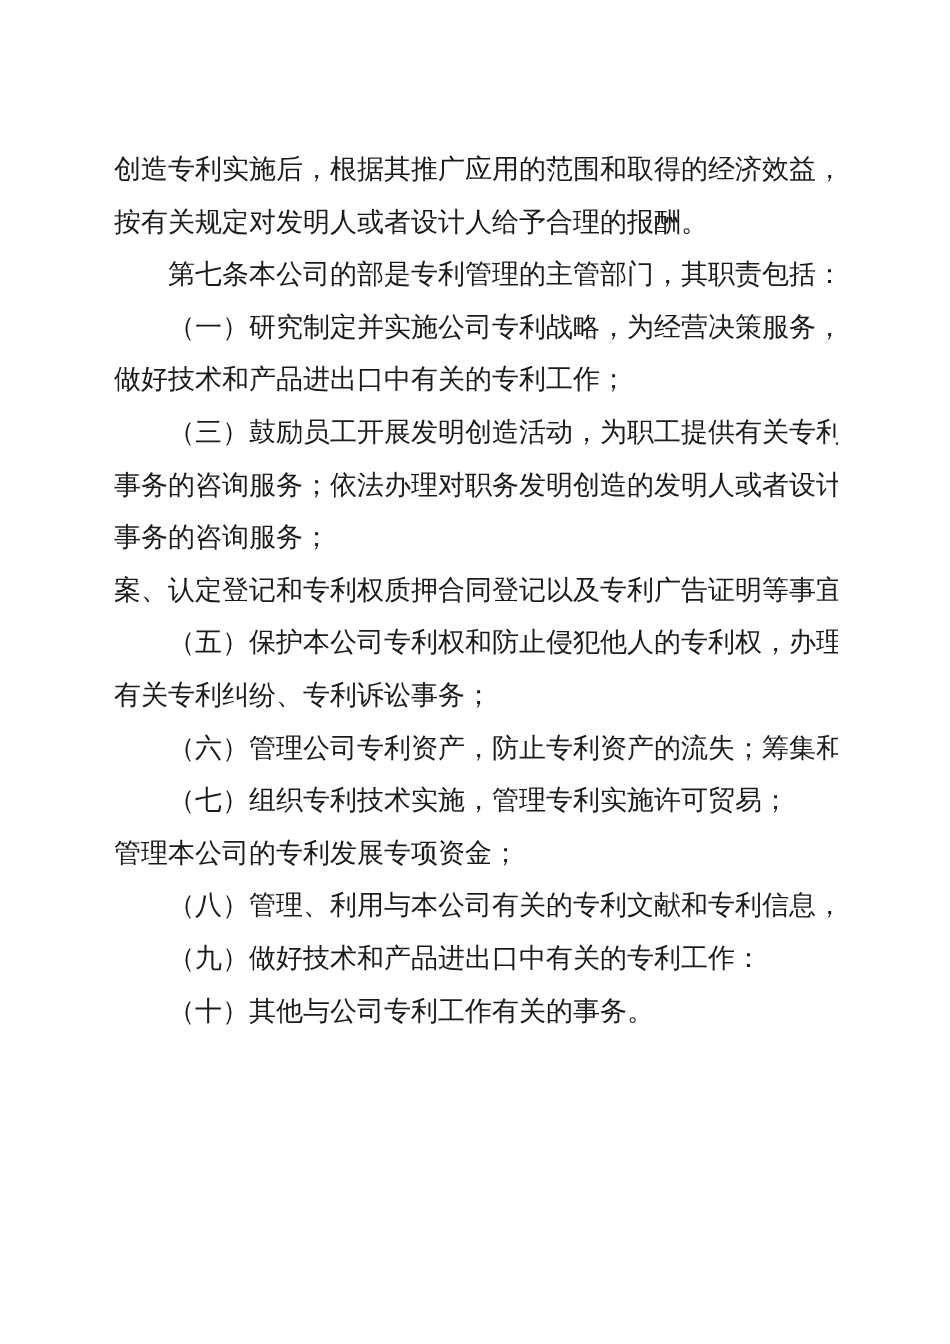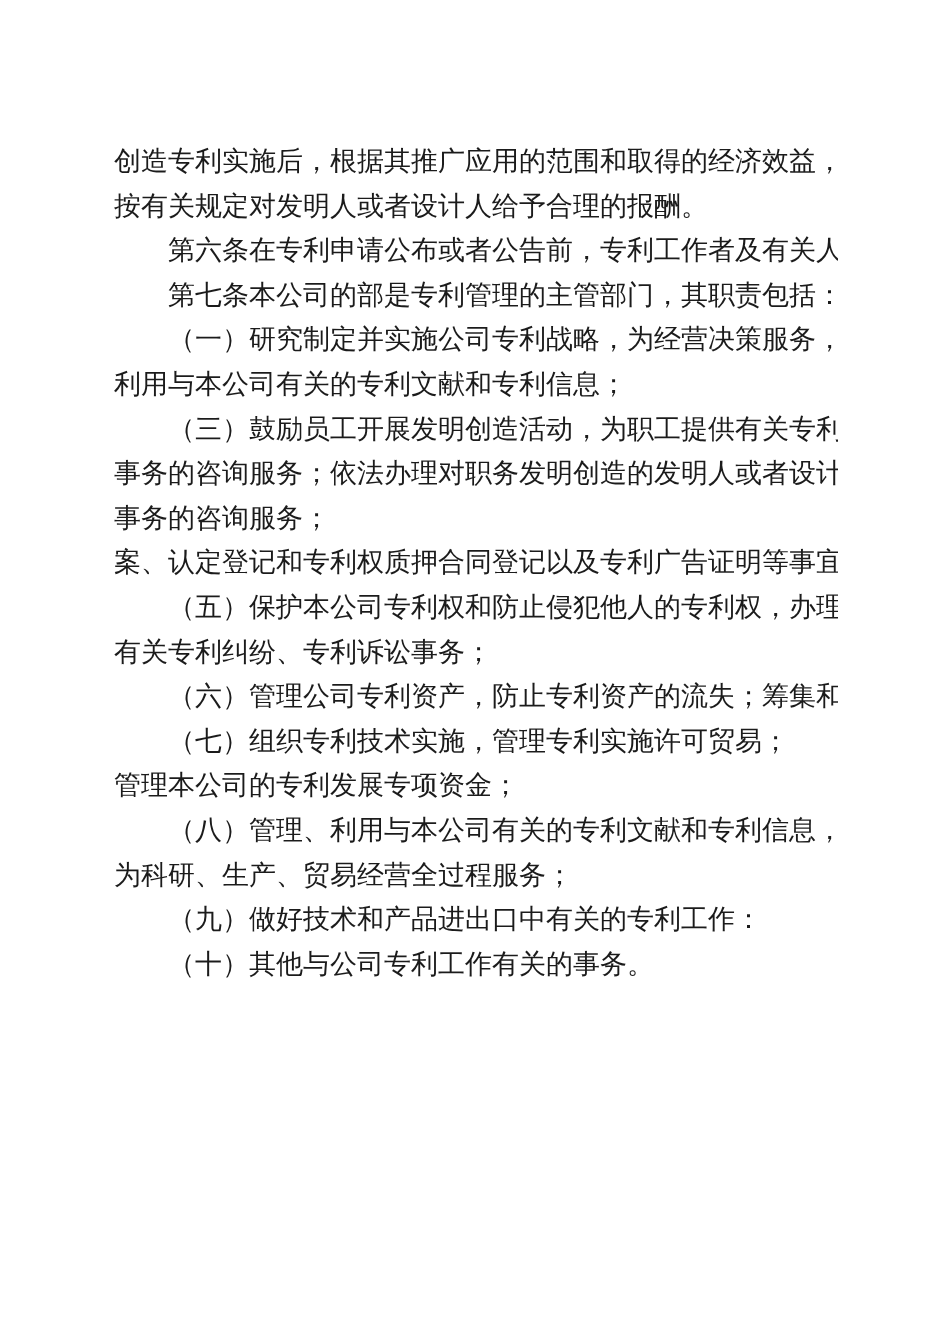--- a/index.html
+++ b/index.html
@@ -23,46 +23,45 @@
     color: #1b1b1b;
     font-size: 27px;
     line-height: 44.6px;
   }
   .text-line {
     text-align: justify;
     text-align-last: justify;
     text-justify: inter-ideograph;
     white-space: nowrap;
     overflow: hidden;
+    margin-top: 8px;
   }
   .text-line.last {
     text-align-last: left;
   }
   .text-line.indent {
     padding-left: 54px;
   }
 </style>
 </head>
 <body>
 
 <div class="page" style="background: rgb(255, 255, 255);">
   <div class="doc-body" style="color: rgb(27, 27, 27);">
       <div class="text-line">创造专利实施后，根据其推广应用的范围和取得的经济效益，</div>
       <div class="text-line last">按有关规定对发明人或者设计人给予合理的报酬。</div>
-      <div class="text-line indent">第六条在专利申请公布或者公告前，专利工作者及有关人</div>
       <div class="text-line indent last">第七条本公司的部是专利管理的主管部门，其职责包括：</div>
       <div class="text-line indent">（一）研究制定并实施公司专利战略，为经营决策服务，</div>
-      <div class="text-line last">利用与本公司有关的专利文献和专利信息；</div>
+      <div class="text-line last">做好技术和产品进出口中有关的专利工作；</div>
       <div class="text-line indent">（三）鼓励员工开展发明创造活动，为职工提供有关专利</div>
       <div class="text-line">事务的咨询服务；依法办理对职务发明创造的发明人或者设计</div>
       <div class="text-line last">事务的咨询服务；</div>
       <div class="text-line last">案、认定登记和专利权质押合同登记以及专利广告证明等事宜；</div>
       <div class="text-line indent">（五）保护本公司专利权和防止侵犯他人的专利权，办理</div>
       <div class="text-line last">有关专利纠纷、专利诉讼事务；</div>
       <div class="text-line indent">（六）管理公司专利资产，防止专利资产的流失；筹集和</div>
       <div class="text-line indent last">（七）组织专利技术实施，管理专利实施许可贸易；</div>
       <div class="text-line last">管理本公司的专利发展专项资金；</div>
       <div class="text-line indent">（八）管理、利用与本公司有关的专利文献和专利信息，</div>
-      <div class="text-line last">为科研、生产、贸易经营全过程服务；</div>
       <div class="text-line indent last">（九）做好技术和产品进出口中有关的专利工作：</div>
       <div class="text-line indent last">（十）其他与公司专利工作有关的事务。</div>
     </div>
 </div>
 
 </body></html>

